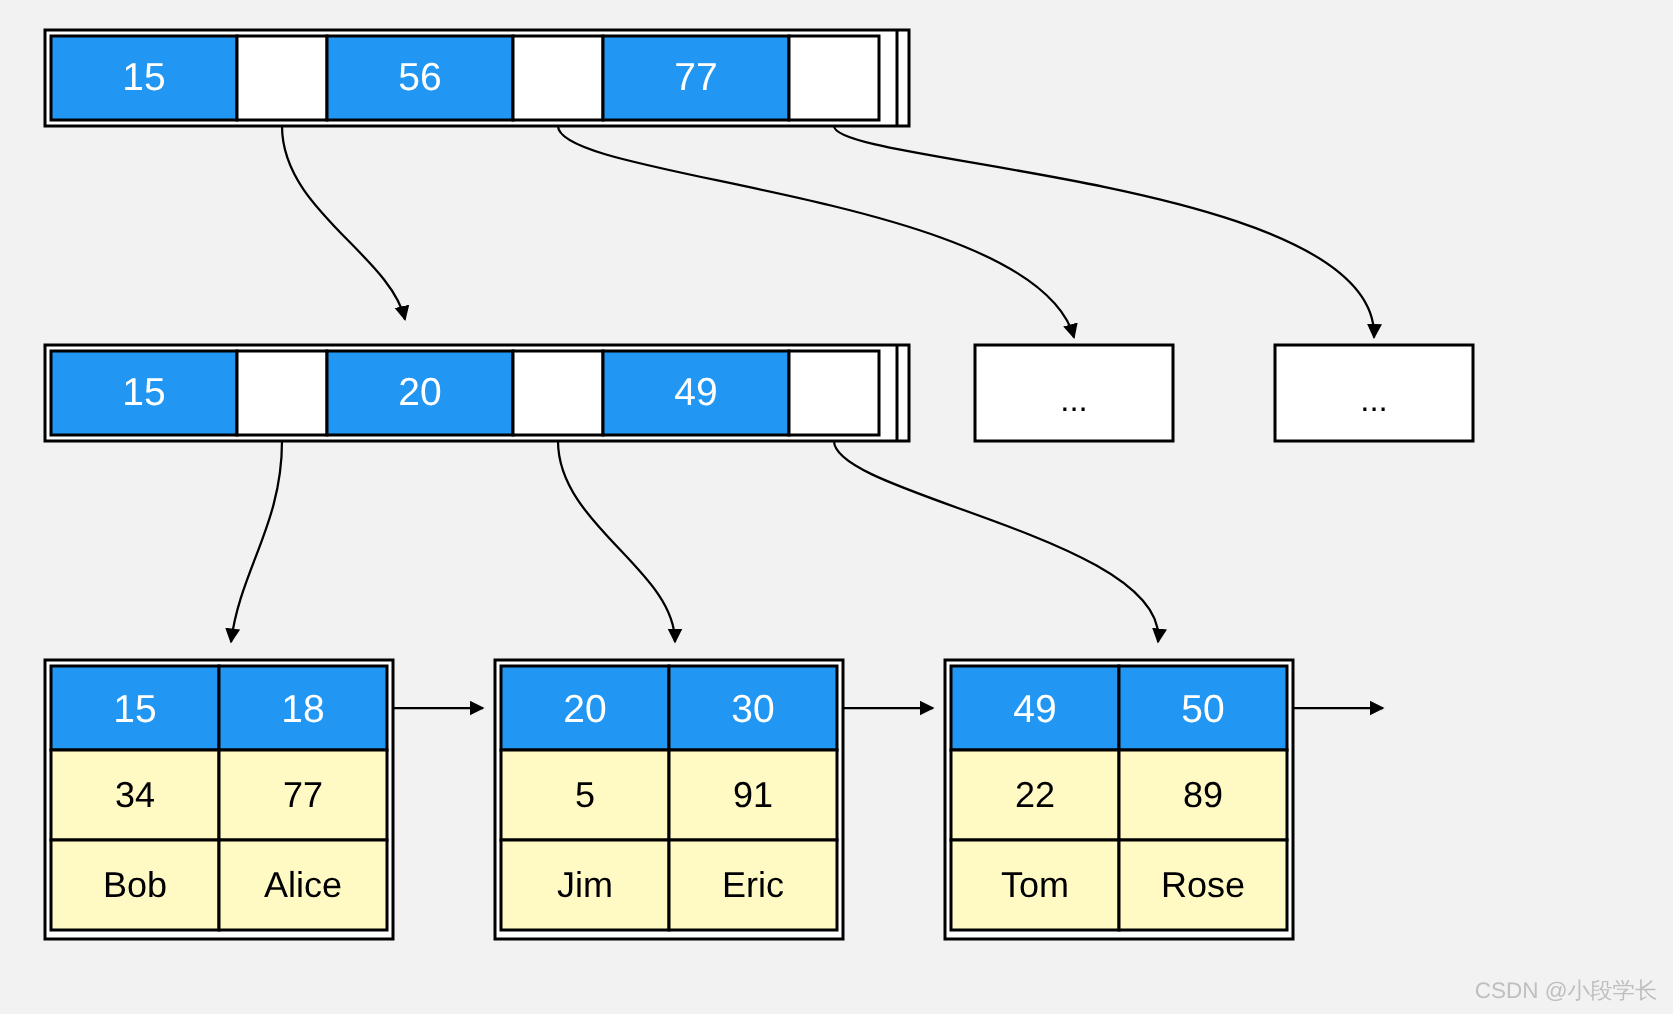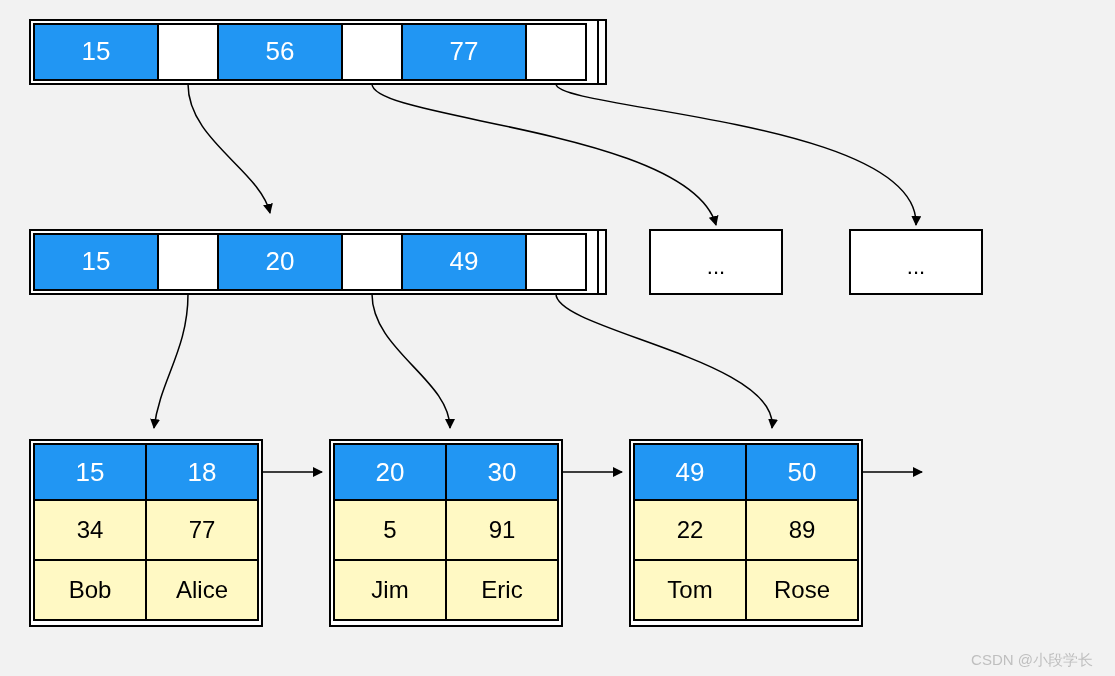--- a/index.html
+++ b/index.html
@@ -12,21 +12,21 @@
     position: relative;
   }
   svg {
     position: absolute;
     top: 0;
     left: 0;
   }
   .watermark {
     position: absolute;
     bottom: 6px;
-    right: 22px;
+    right: 10px;
     color: rgba(150,150,150,0.55);
     font-size: 15px;
     font-family: Arial, sans-serif;
   }
 </style>
 </head>
 <body>
 
 <svg width="1115" height="676">
   <defs>

